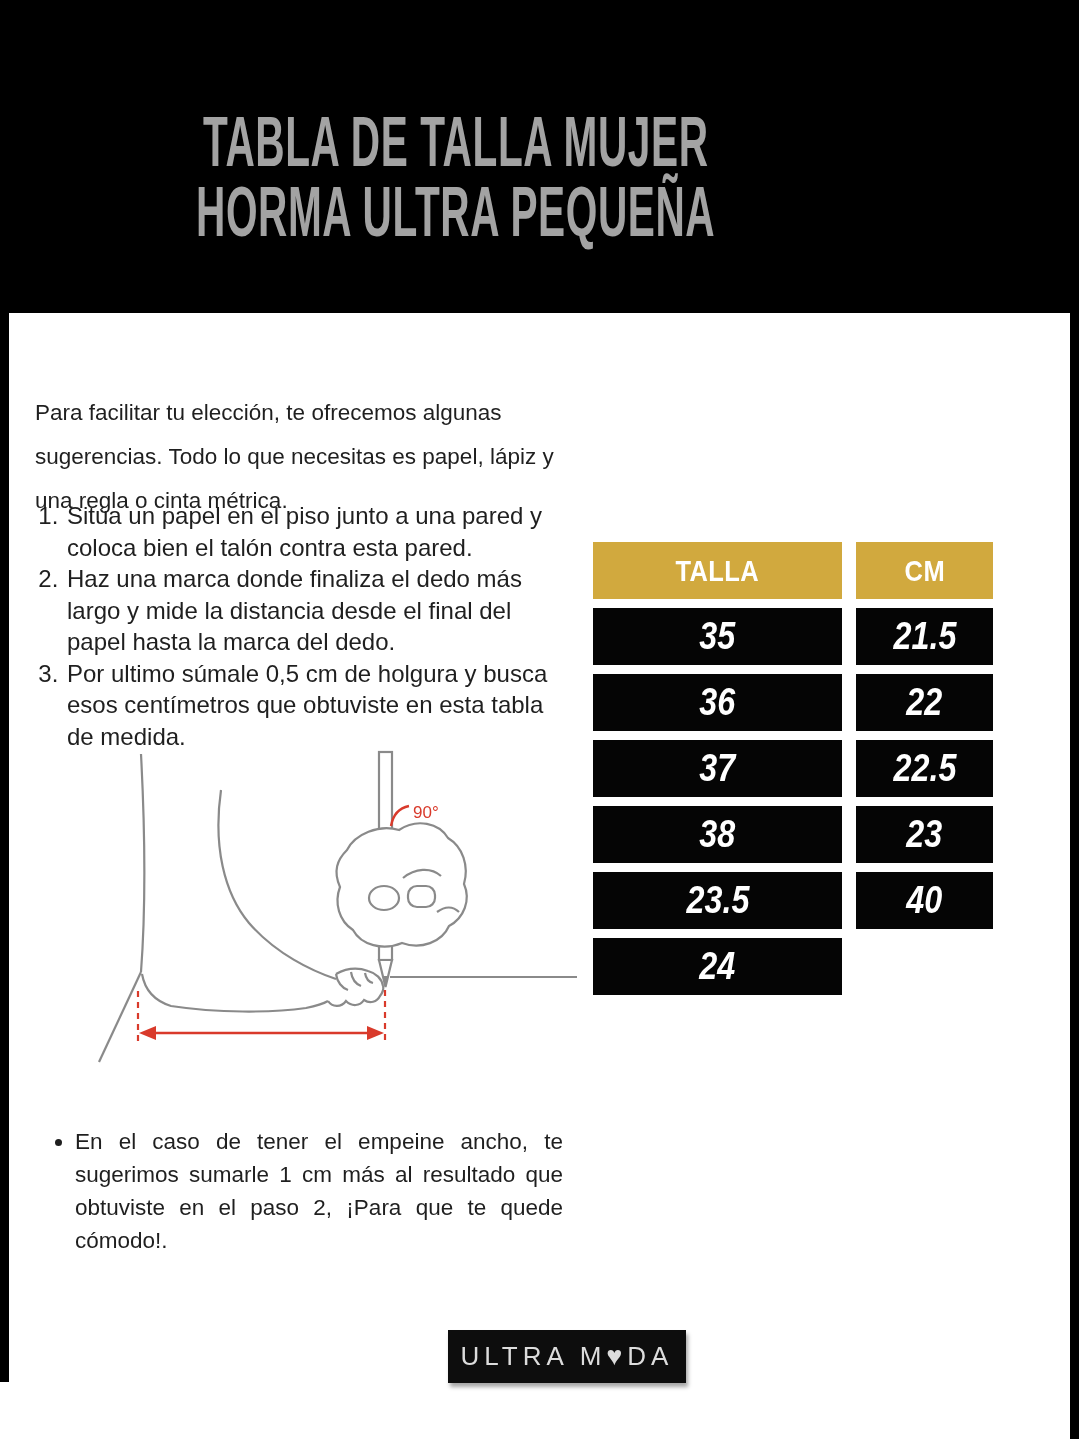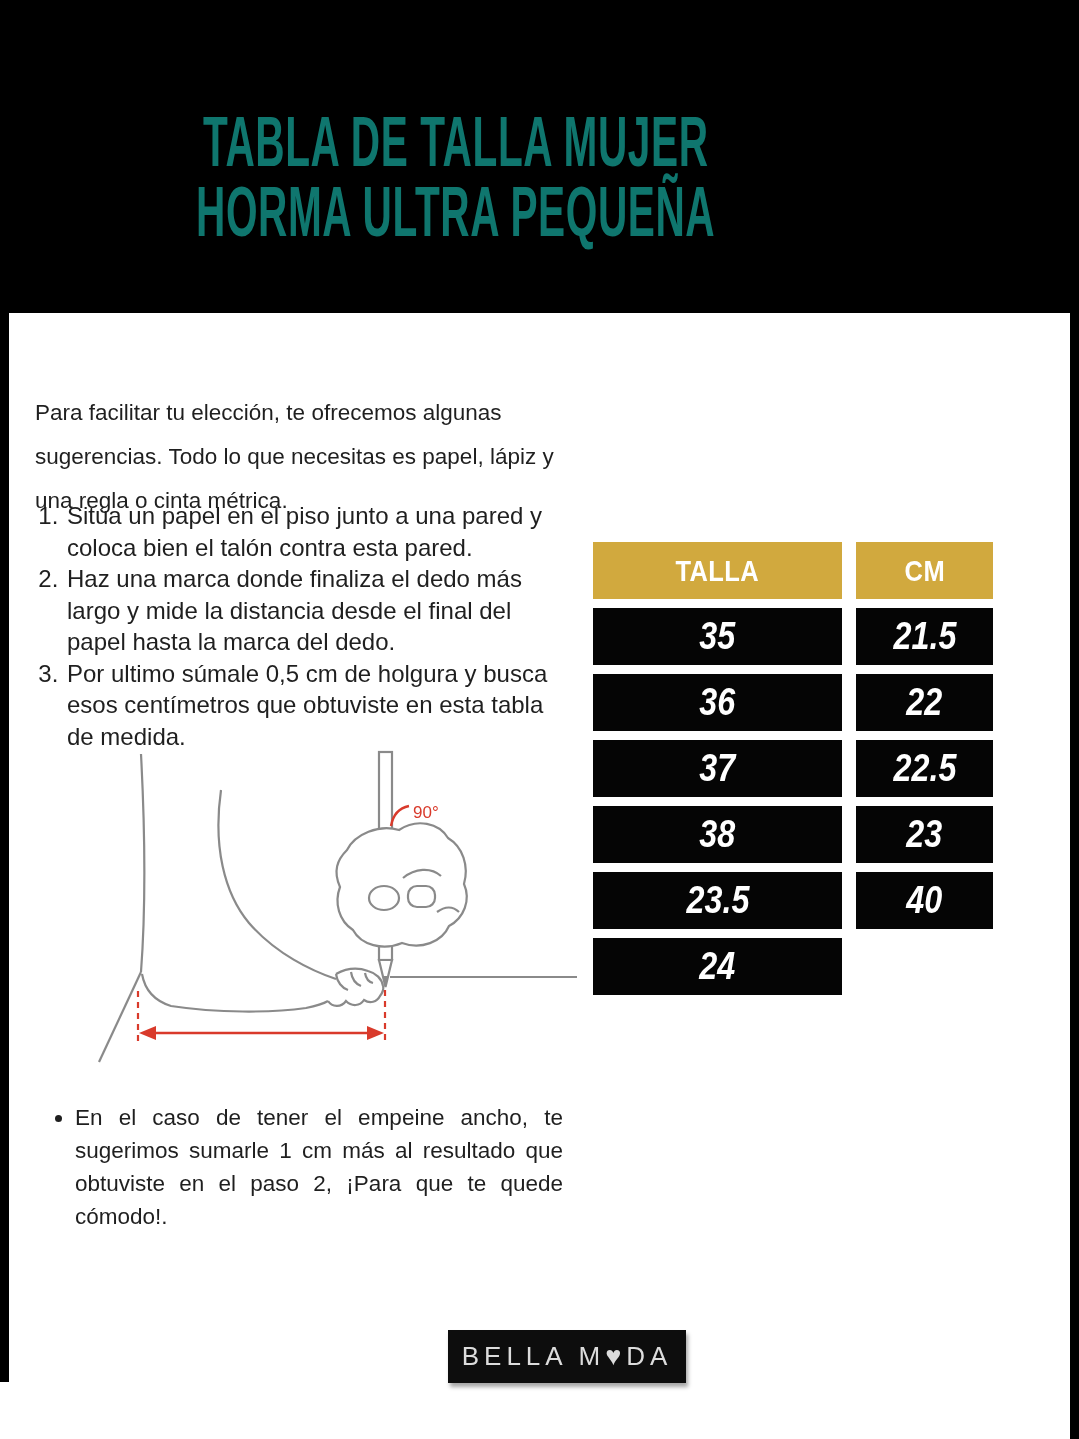--- a/index.html
+++ b/index.html
@@ -12,21 +12,21 @@
     position:relative;background:var(--bg);overflow:hidden;
     font-family:"Liberation Sans", sans-serif;color:var(--ink);
   }
   
   .panel{position:absolute;left:9px;right:9px;top:313px;bottom:0;background:var(--panel);}
   .panel-left-notch{position:absolute;left:0;bottom:0;width:9px;height:57px;background:var(--panel);}
 
   
   .condensed{display:inline-block;transform:scaleX(0.58);transform-origin:50% 50%;white-space:nowrap;font-weight:700;}
 
-  .hero{position:absolute;top:107px;left:0;width:912px;text-align:center;color:#0f766e;}
+  .hero{position:absolute;top:107px;left:0;width:912px;text-align:center;color:#a3a3a3;}
   .hero .line{font-size:70px;line-height:70px;letter-spacing:1px;}
 
   .intro{position:absolute;left:35px;top:391px;width:545px;font-size:22.5px;line-height:44px;}
 
   .steps{position:absolute;left:35px;top:500px;width:528px;font-size:24px;line-height:31.5px;}
   .steps ol{list-style-position:outside;padding-left:30px;}
   .steps li{padding-left:2px;}
 
   .size-table{
     position:absolute;left:593px;top:542px;
@@ -41,21 +41,21 @@
 
   .illus{position:absolute;left:85px;top:750px;}
   .illus .gray{stroke:var(--line_gray);stroke-width:2.2;fill:none;}
   .illus .gray-f{stroke:var(--line_gray);stroke-width:2.2;fill:#ffffff;}
   .illus .red-l{stroke:var(--red);stroke-width:2.4;fill:none;}
   .illus .red-dash{stroke:var(--red);stroke-width:2.2;fill:none;stroke-dasharray:6 5;}
   .illus .red-f{fill:var(--red);stroke:none;}
   .illus text{fill:var(--red);font-size:17px;font-family:"Liberation Sans",sans-serif;}
 
   .note{position:absolute;left:35px;top:1101px;width:528px;font-size:22.5px;line-height:33px;}
-  .note ul{list-style-position:outside;padding-left:40px;}
+  .note ul{list-style-position:outside;padding-left:40px;margin-top:24px;}
   .note li{text-align:justify;}
 
   .logo-box{
     position:absolute;left:448px;top:1330px;width:238px;height:53px;background:#0d0d0d;
     display:flex;align-items:center;justify-content:center;
     box-shadow:2px 4px 4px rgba(0,0,0,0.35);
     color:var(--logo_text);font-size:26px;font-weight:400;letter-spacing:5px;white-space:nowrap;
   }
   .logo-box .heart{letter-spacing:0;margin-right:5px;font-size:27px;}
 </style>
@@ -172,16 +172,16 @@
   </g>
 </svg>
 
 <div class="note">
   <ul>
     <li>En el caso de tener el empeine ancho, te sugerimos sumarle 1 cm más al resultado que obtuviste en el paso 2, ¡Para que te quede cómodo!.</li>
   </ul>
 </div>
 
 <div class="logo-box">
-  <span>BELLA M</span>
+  <span>ULTRA M</span>
     <span class="heart">♥</span>
     <span>DA</span>
 </div>
 
 </body></html>

